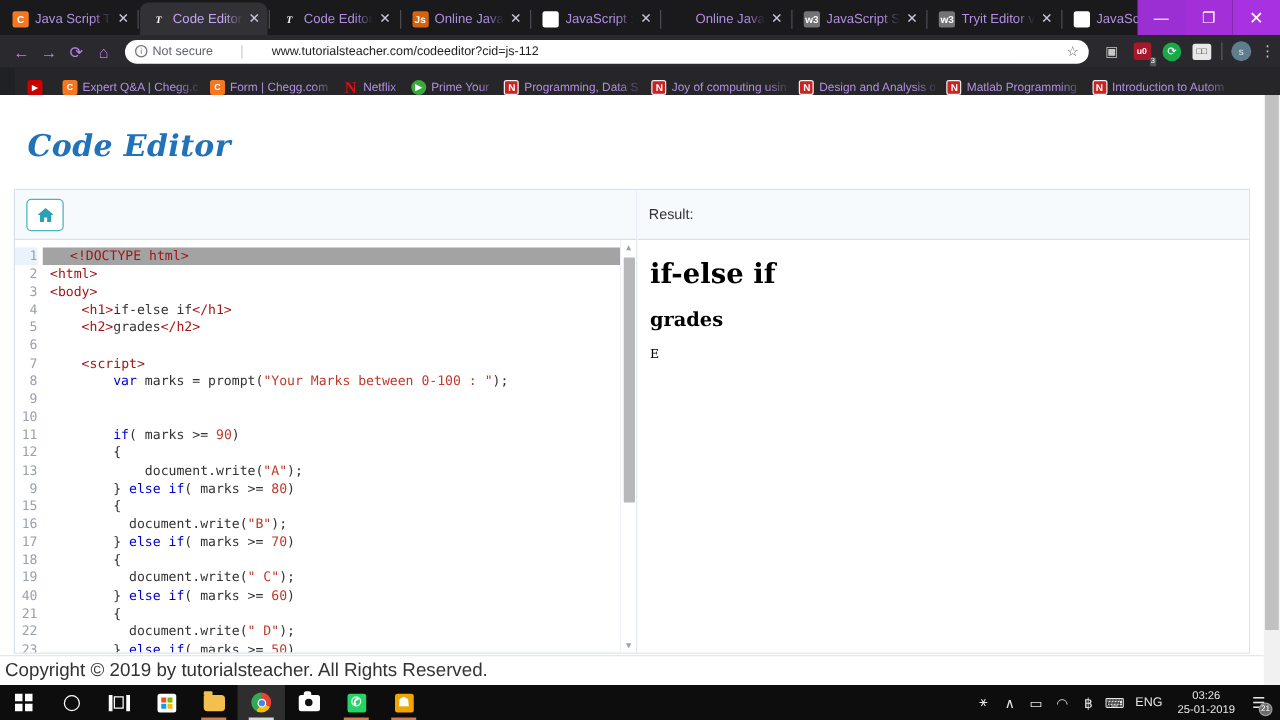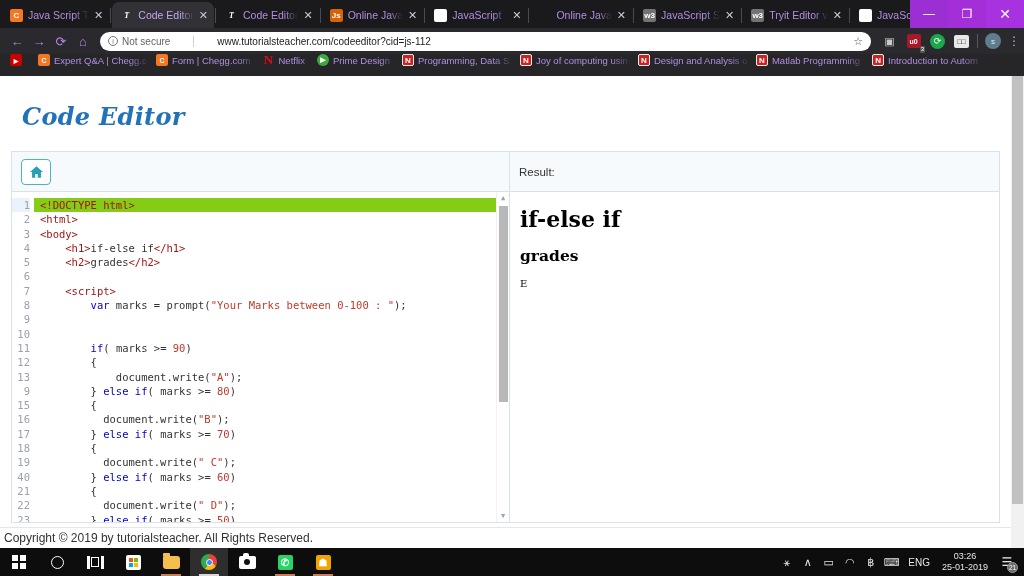--- a/index.html
+++ b/index.html
@@ -77,22 +77,22 @@
             width:14px;height:14px; }
   .badge { position:absolute; right:-3px; bottom:-3px; background:#555; color:#fff;
            font-size:6px; border-radius:1px; padding:0 1px; line-height:7px; }
   .grnc { width:15px;height:15px;border-radius:50%;background:#1aa84a;color:#fff;font-size:9px; }
   .bwico { width:15px;height:13px;background:#e8e8e8;color:#222;border-radius:2px;font-size:7px; }
   .avatar { width:16px;height:16px;border-radius:50%;background:#5f7d8c;color:#e8eef2;
             font-size:8px;display:flex;align-items:center;justify-content:center; }
   .kebab { color:#c0c0c0; font-size:12px; letter-spacing:0; width:10px; text-align:center; }
 
   
-  .bookmarks { height: 22px; background:#262629; display:flex; align-items:flex-start;
-               gap:0; padding:0 4px; overflow:hidden; }
+  .bookmarks { height: 22px; background:#262629; display:flex; align-items:flex-end;
+               gap:0; padding:0 4px; overflow:hidden;margin-left:12px; }
   .bm { display:flex; align-items:center; gap:4px; padding:0 6px; font-size:9.5px;
         color:#b18fe0; white-space:nowrap; max-width:118px; overflow:hidden;
         -webkit-mask-image: linear-gradient(to right,#000 82%,transparent 100%);
                 mask-image: linear-gradient(to right,#000 82%,transparent 100%); }
   .bmico { width:12px;height:12px;flex:0 0 12px;border-radius:2px;
            display:flex;align-items:center;justify-content:center;font-size:7px;color:#fff;font-weight:bold; }
   .bi-yt { background:#cc0000; font-size:6px; }
   .bi-chegg { background:#f47721; }
   .bi-netflix { background:transparent; color:#e50914; font-size:13px; font-family:"Liberation Serif",serif; font-weight:bold; }
   .bi-prime { background:#3ba93b; border-radius:50%; font-size:7px; }
@@ -123,21 +123,21 @@
             font-size:12px;display:flex;align-items:center;justify-content:center;gap:3px; }
 
   .codearea { flex:1; display:flex; position:relative; overflow:hidden;
               font-family:"DejaVu Sans Mono", monospace; font-size:10.5px; line-height:14.3px; }
   .gutter { width:22px; background:#fff; color:#9aa0b0; text-align:right; padding:6px 4px 0 0;
             user-select:none; }
   .gutter div { height:14.3px; }
   .gutter div.hl { background:#eaf2fb; }
   .codelines { flex:1; padding:6px 0 0 6px; color:#333; white-space:pre; overflow:hidden; }
   .codelines div { height:14.3px; }
-  .codelines div.hl { background:#84cc16; margin-left:-6px; padding-left:6px; }
+  .codelines div.hl { background:#a3a3a3; margin-left:-6px; padding-left:22px; }
   .tag { color:#a31515; }
   .kw  { color:#0000cc; }
   .str { color:#c0392b; }
   .num { color:#c0392b; }
   .plain { color:#333; }
 
   .codescroll { width:13px; background:#fff; border-left:1px solid #eef2f6;
                 position:relative; }
   .csarrow { height:12px; color:#9aa4b0; font-size:7px; display:flex;
              align-items:center; justify-content:center; }
@@ -145,21 +145,21 @@
 
   .rightpane { flex:1; display:flex; flex-direction:column; background:#fff; }
   .resulthdr { height:40px; background:#f7fafd; border-bottom:1px solid #d9e2ec;
                display:flex; align-items:center; padding:0 9px; font-size:11.5px; color:#333; }
   .resultbody { flex:1; padding:14px 10px 0 10px; font-family:"DejaVu Serif", serif; color:#000; }
   .rh1 { font-size:22px; font-weight:bold; margin-bottom:14px; }
   .rh2 { font-size:15.5px; font-weight:bold; margin-bottom:13px; }
   .rtext { font-size:10px; }
 
   .footer { position:absolute; left:0; bottom:0; width:1011px; padding:3px 0 3px 4px;
-            font-size:12px; color:#333; background:#fff; border-top:1px solid #e6e6e6; }
+            font-size:15px; color:#333; background:#fff; border-top:1px solid #e6e6e6; }
 
   
   .taskbar { position:absolute; left:0; bottom:0; width:1024px; height:28px;
              background:#0d0d0d; display:flex; align-items:center; }
   .tbitem { width:38px; height:28px; display:flex; align-items:center; justify-content:center;
             position:relative; color:#fff; font-size:13px; }
   .tbitem.running::after { content:""; position:absolute; bottom:0; left:9px; width:20px;
                            height:2px; background:#ce7b50; }
   .tbitem.active { background:#2e2e2e; }
   .tbitem.active::after { content:""; position:absolute; bottom:0; left:9px; width:20px;
@@ -311,21 +311,21 @@
       <div class="bm">
         <span class="bmico bi-chegg">C</span>
         <span>Form | Chegg.com</span>
       </div>
       <div class="bm">
         <span class="bmico bi-netflix">N</span>
         <span>Netflix</span>
       </div>
       <div class="bm">
         <span class="bmico bi-prime">▶</span>
-        <span>Prime Design</span>
+        <span>Prime Your</span>
       </div>
       <div class="bm">
         <span class="bmico bi-n">N</span>
         <span>Programming, Data S</span>
       </div>
       <div class="bm">
         <span class="bmico bi-n">N</span>
         <span>Joy of computing usin</span>
       </div>
       <div class="bm">

